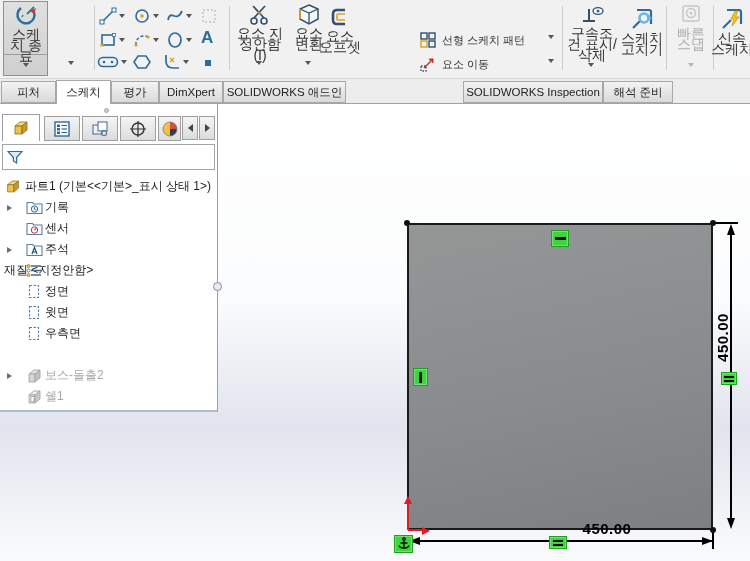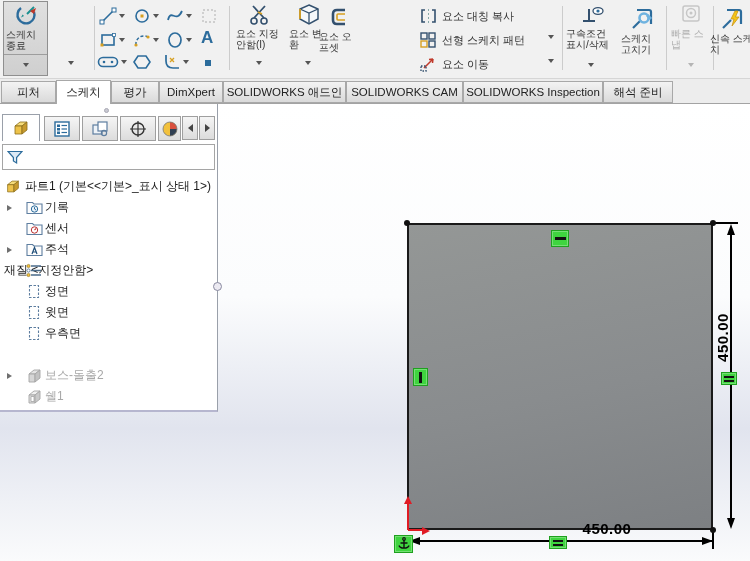--- a/index.html
+++ b/index.html
@@ -5,21 +5,21 @@
   html,body{margin:0;padding:0;background:#fff}
   *{box-sizing:border-box}
   #app{position:relative;width:750px;height:561px;background:#f1f1f1;
        font-family:"Liberation Sans",sans-serif;overflow:hidden}
   svg{display:block}
 
   
   #ribbon{position:absolute;left:0;top:0;width:750px;height:78px;background:#f1f1f1}
   .rdiv{position:absolute;top:6px;height:64px;width:1px;background:#cccccc}
   .bigbtn{position:absolute;top:3px;display:flex;flex-direction:column;align-items:center;gap:1px;cursor:default}
-  .blabel{font-size:10px;line-height:11px;text-align:left;color:#333;word-break:break-all}
+  .blabel{font-size:14px;line-height:11px;text-align:center;color:#333;word-break:break-all}
   .gray .blabel{color:#aeaeae}
   .dd{width:0;height:0;border-left:3.5px solid transparent;border-right:3.5px solid transparent;border-top:4px solid #555}
   .pressedbox{position:absolute;left:3px;top:1px;width:45px;height:75px;border:1px solid #8f8f8f;
               background:linear-gradient(#e0e0e0,#cfcfcf)}
   .pressedbox .sep{position:absolute;left:0;right:0;top:52px;height:1px;background:#9d9d9d}
   .cell{position:absolute;display:flex;align-items:center;gap:2px}
   .stackrow{position:absolute;left:420px;display:flex;align-items:center;gap:5px;height:22px}
   .stackrow .slabel{font-size:11px;color:#333;white-space:nowrap}
   .dd-abs{position:absolute}
 
@@ -206,27 +206,20 @@
       <span>
         <svg width="24" height="24" viewBox="0 0 24 24">
           <path d="M17 4 H9 Q5 4 5 8 V14 Q5 18 9 18 H17" fill="none" stroke="#33506e" stroke-width="2.6"></path>
           <path d="M17 8 H10 Q9 8 9 9 V13 Q9 14 10 14 H17" fill="none" stroke="#d7a021" stroke-width="1.6"></path>
         </svg>
       </span>
       <span class="blabel" style="width:42px">요소 오프셋</span>
     </div>
 
 
-    <div class="stackrow" style="top:5px">
-      <svg width="17" height="16" viewBox="0 0 17 16">
-        <path d="M5 2 H2 V14 H5 M12 2 H15 V14 H12" fill="none" stroke="#33506e" stroke-width="1.6"></path>
-        <path d="M8.5 1 V15" stroke="#8aa" stroke-width="1" stroke-dasharray="2,2"></path>
-      </svg>
-      <span class="slabel">요소 대칭 복사</span>
-    </div>
     <div class="stackrow" style="top:29px">
       <svg width="17" height="16" viewBox="0 0 17 16">
         <rect x="1" y="1" width="6" height="6" fill="none" stroke="#33506e" stroke-width="1.4"></rect>
         <rect x="9" y="1" width="6" height="6" fill="none" stroke="#33506e" stroke-width="1.4"></rect>
         <rect x="1" y="9" width="6" height="6" fill="none" stroke="#d7a021" stroke-width="1.4"></rect>
         <rect x="9" y="9" width="6" height="6" fill="none" stroke="#33506e" stroke-width="1.4"></rect>
       </svg>
       <span class="slabel">선형 스케치 패턴</span>
     </div>
     <div class="dd dd-abs" style="left:548px;top:35px"></div>
@@ -292,21 +285,20 @@
       <span class="blabel" style="width:44px">신속 스케치</span>
     </div>
   </div>
 
   <div id="tabbar">
     <div class="tab" style="left:1px;width:55px">피처</div>
     <div class="tab active" style="left:56px;width:55px">스케치</div>
     <div class="tab" style="left:111px;width:48px">평가</div>
     <div class="tab" style="left:159px;width:64px">DimXpert</div>
     <div class="tab" style="left:223px;width:123px">SOLIDWORKS 애드인</div>
-    <div class="tab" style="left:346px;width:117px">SOLIDWORKS CAM</div>
     <div class="tab" style="left:463px;width:140px">SOLIDWORKS Inspection</div>
     <div class="tab" style="left:603px;width:70px">해석 준비</div>
   </div>
 
   <div id="canvas">
 
     <div class="sq"></div>
     <div class="vdot" style="left:404px;top:116px"></div>
     <div class="vdot" style="left:710px;top:116px"></div>
     <div class="vdot" style="left:710px;top:423px"></div>

